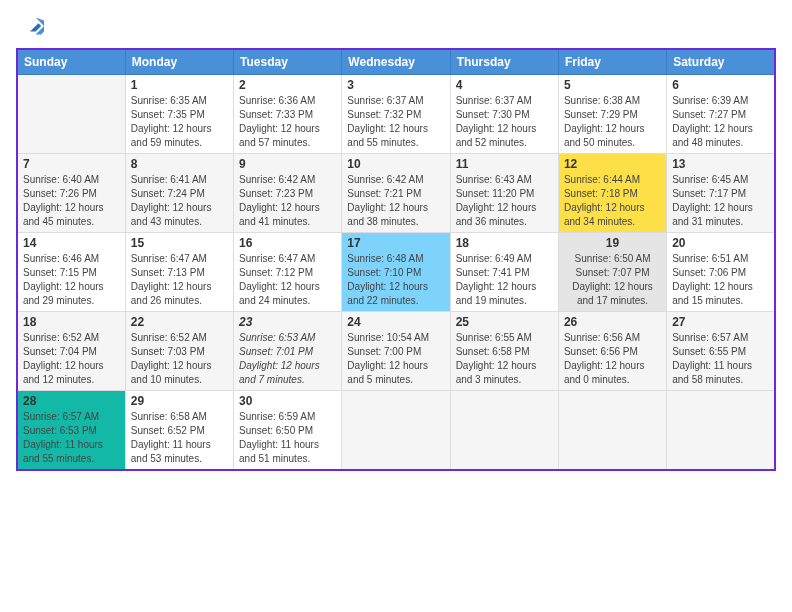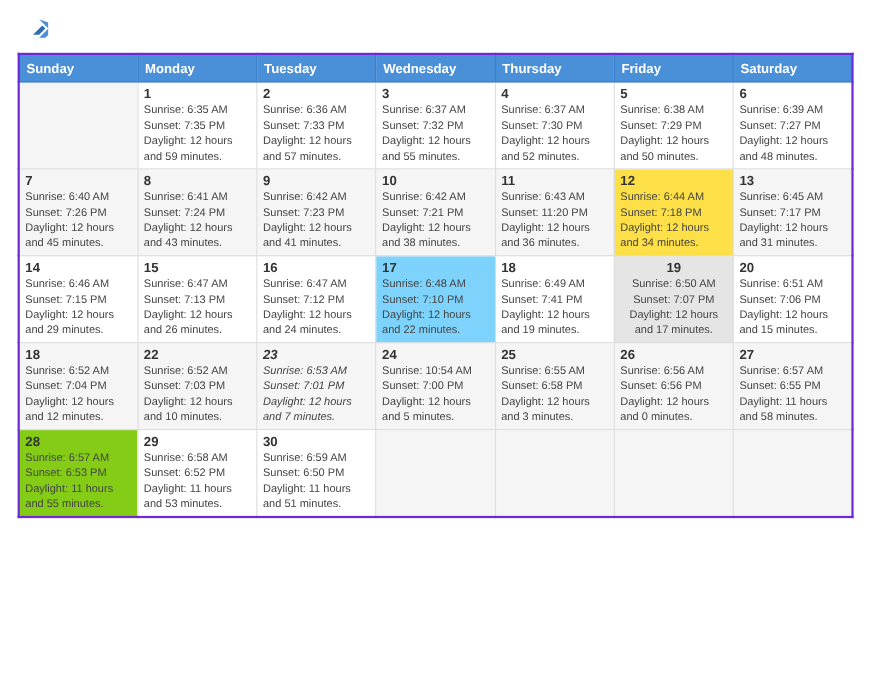--- a/index.html
+++ b/index.html
@@ -325,21 +325,21 @@
           </td>
           <td style="background: rgb(245, 245, 245);">
             <span class="day-num">27</span>
             <div class="day-info" style="white-space: pre-line;">Sunrise: 6:57 AM
 Sunset: 6:55 PM
 Daylight: 11 hours
 and 58 minutes.</div>
           </td>
         </tr>
         <tr>
-          <td style="background: #84cc16;">
+          <td style="background: #14b8a6;">
             <span class="day-num">28</span>
             <div class="day-info" style="white-space: pre-line;">Sunrise: 6:57 AM
 Sunset: 6:53 PM
 Daylight: 11 hours
 and 55 minutes.</div>
           </td>
           <td style="background: rgb(255, 255, 255);">
             <span class="day-num">29</span>
             <div class="day-info" style="white-space: pre-line;">Sunrise: 6:58 AM
 Sunset: 6:52 PM

